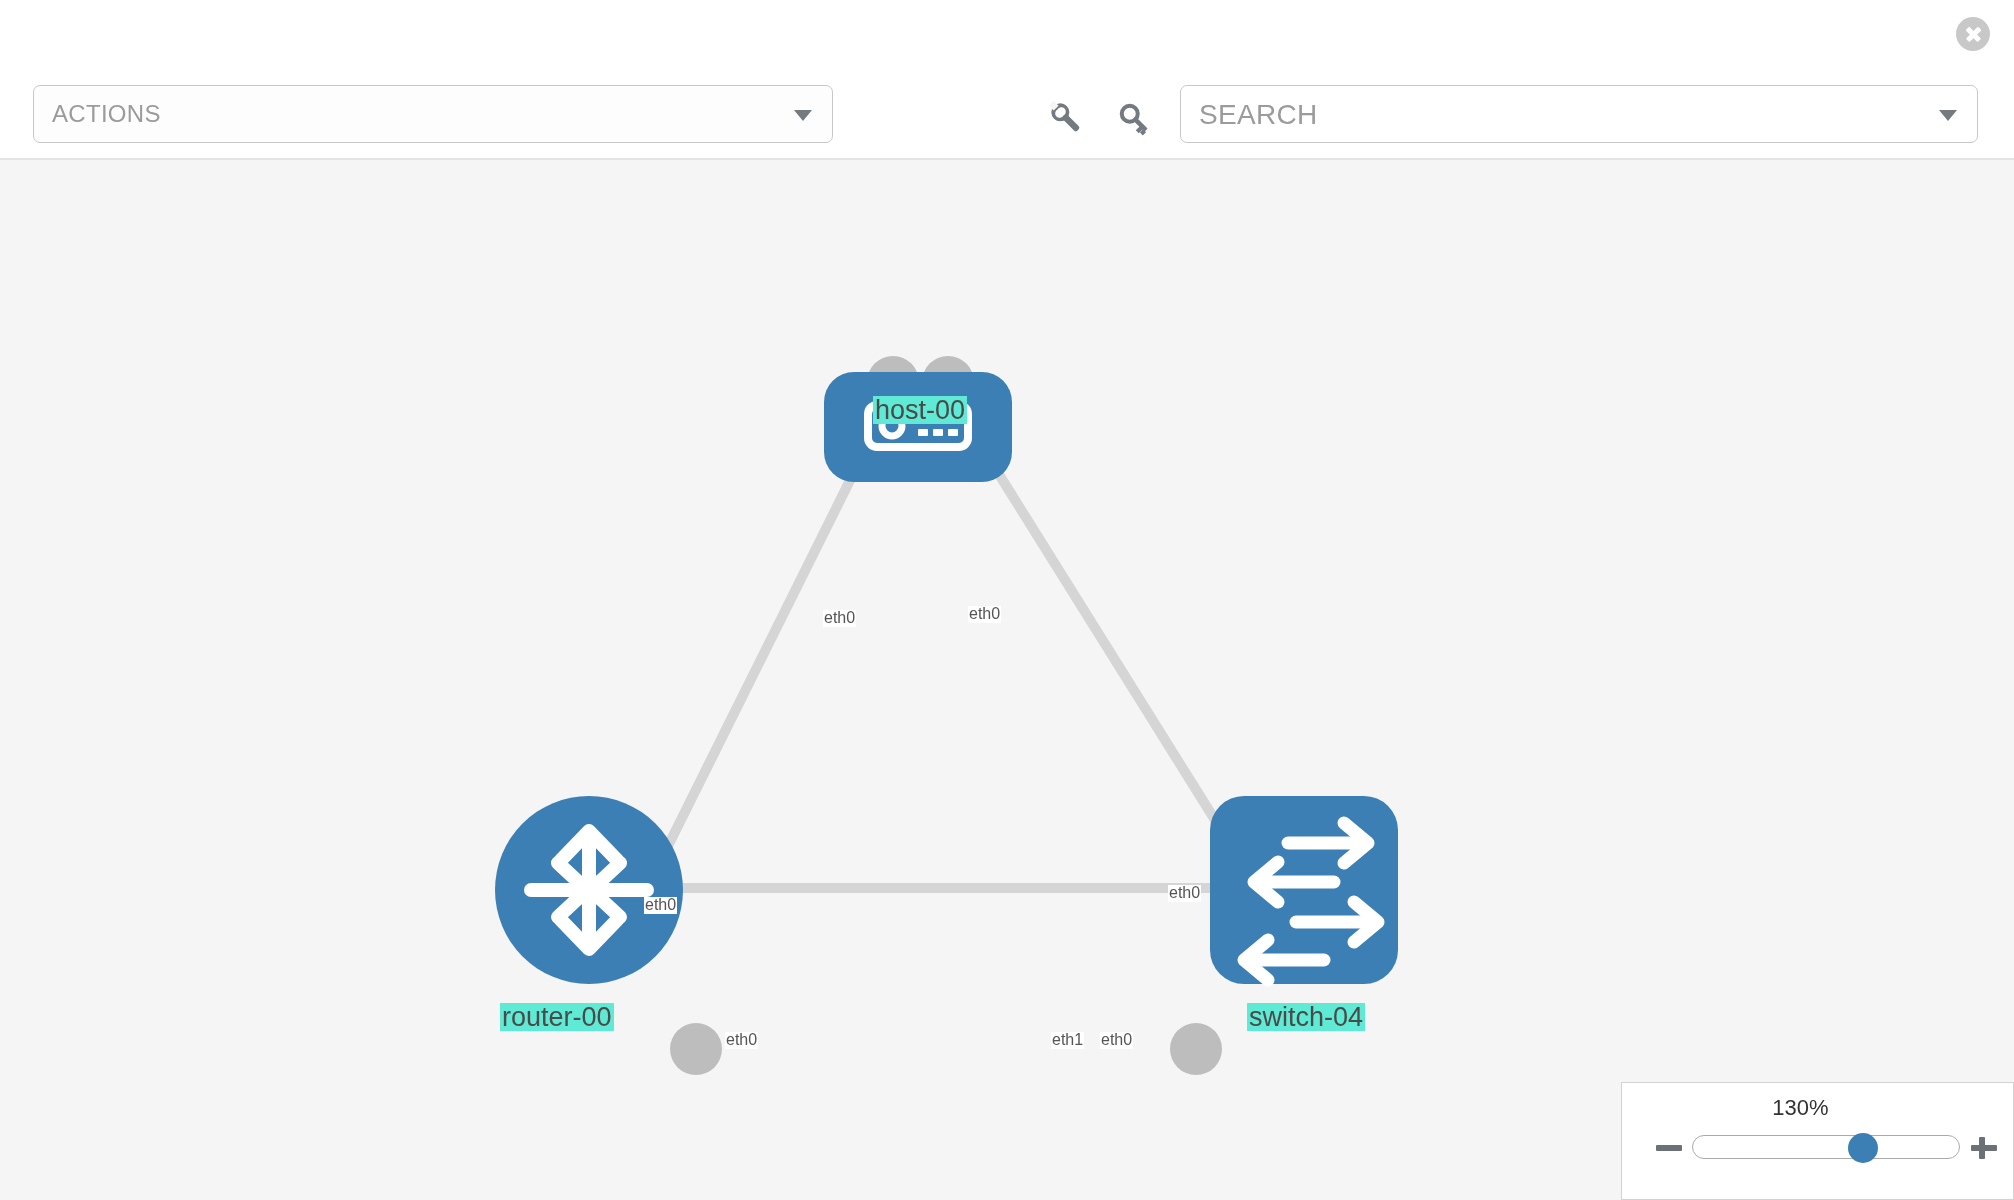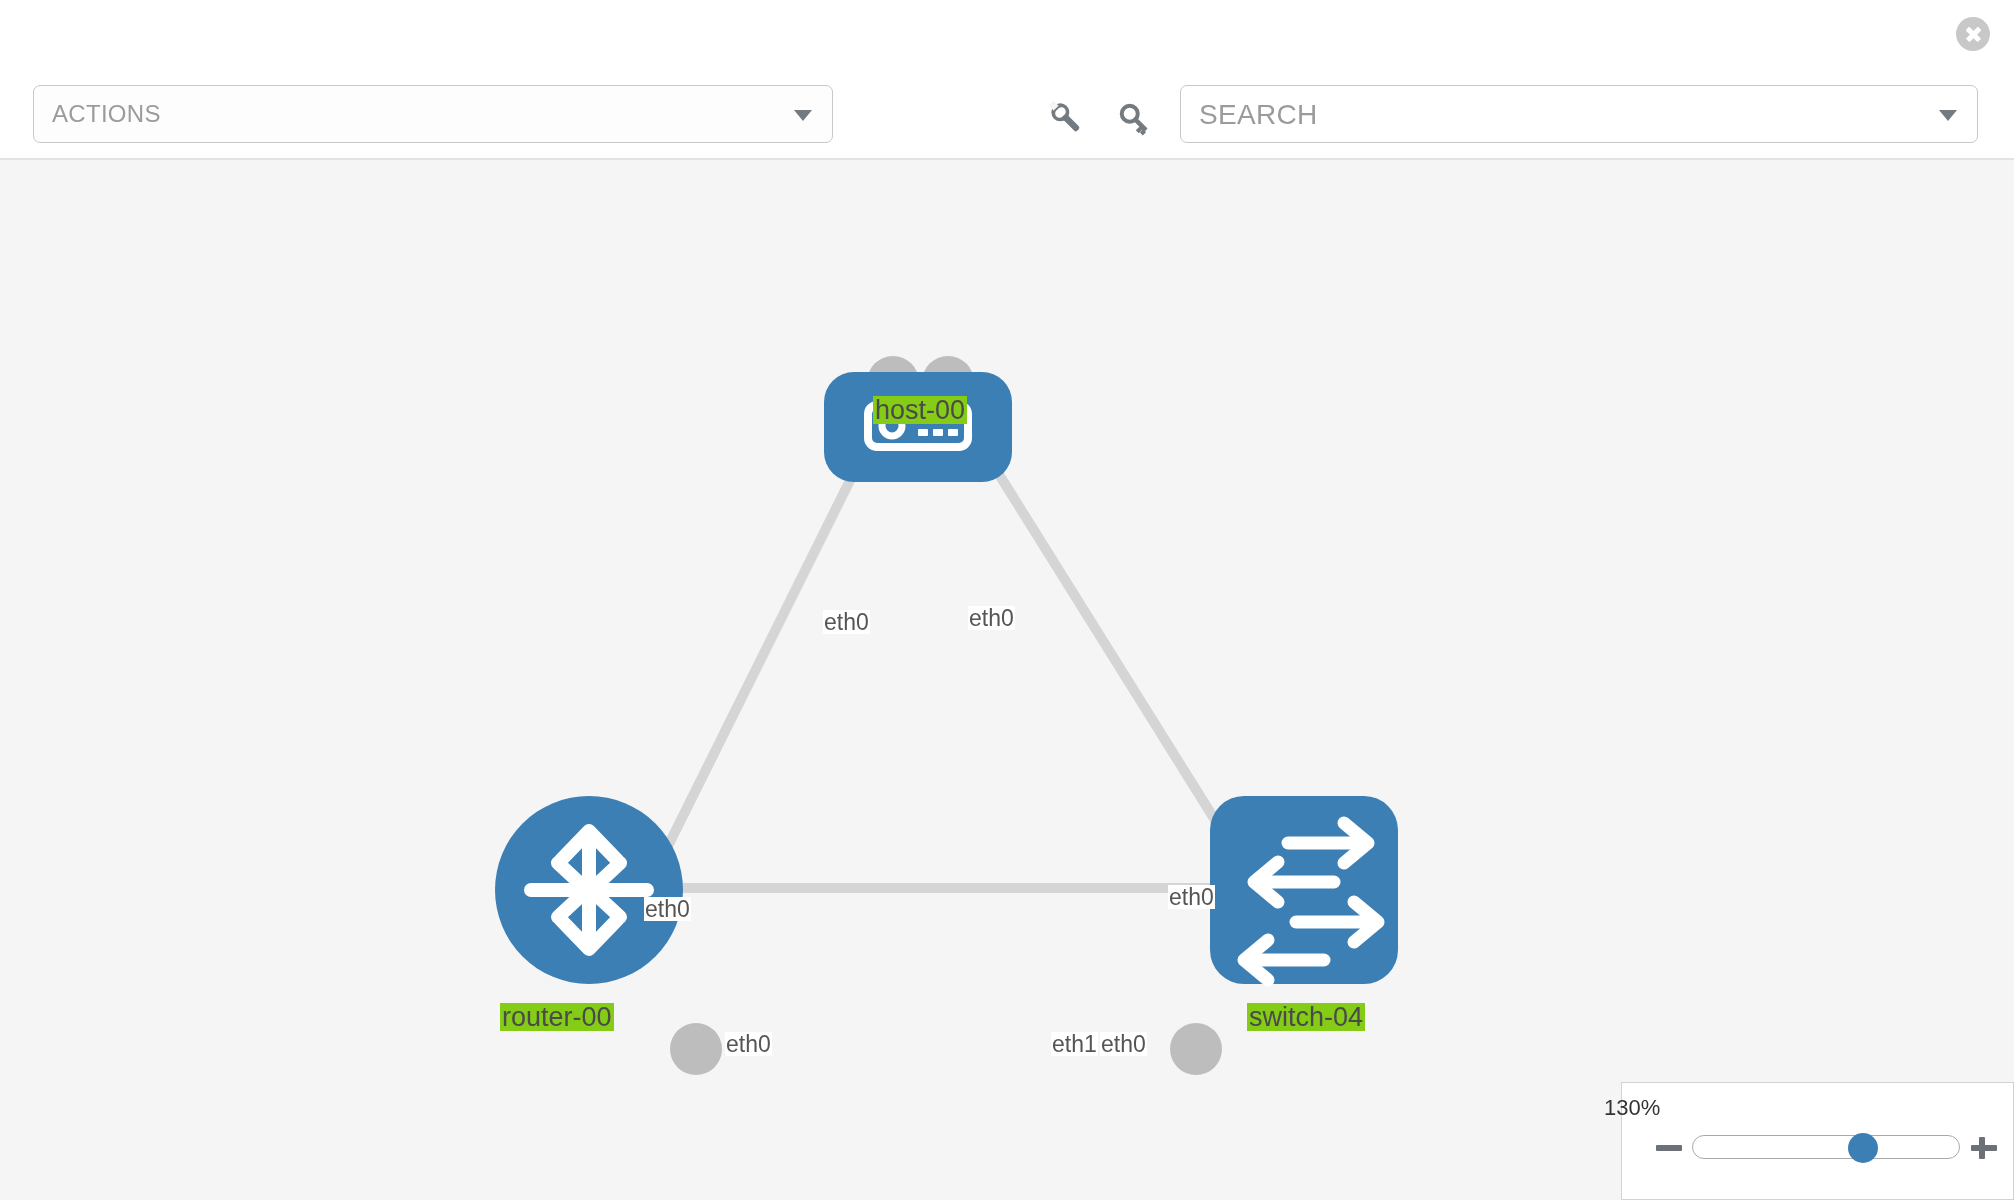--- a/index.html
+++ b/index.html
@@ -157,29 +157,29 @@
     left: 0; top: 0;
     width: 2014px;
     height: 1040px;
   }
 
   
   .node-name {
     position: absolute;
     font-size: 27px;
     color: #4a4a4a;
-    background: #84cc16;
+    background: #5eead4;
     white-space: nowrap;
     padding: 0 2px;
     line-height: 1.05;
   }
   
   .iface-label {
     position: absolute;
-    font-size: 23px;
+    font-size: 16px;
     color: #555555;
     background: #ffffff;
     white-space: nowrap;
     padding: 0 1px;
     line-height: 1.05;
   }
 
   
   .zoom-panel {
     position: absolute;
@@ -189,20 +189,21 @@
     height: 118px;
     background: #ffffff;
     border: 1px solid #d2d2d2;
     box-sizing: border-box;
   }
   .zoom-value {
     position: absolute;
     top: 12px;
     left: 0;
     width: 393px;
+    text-align: center;
     font-size: 22px;
     color: #333333;
     margin-left: -18px;
   }
   .zoom-minus, .zoom-plus {
     position: absolute;
     top: 50px;
     width: 30px;
     height: 30px;
     cursor: pointer;

